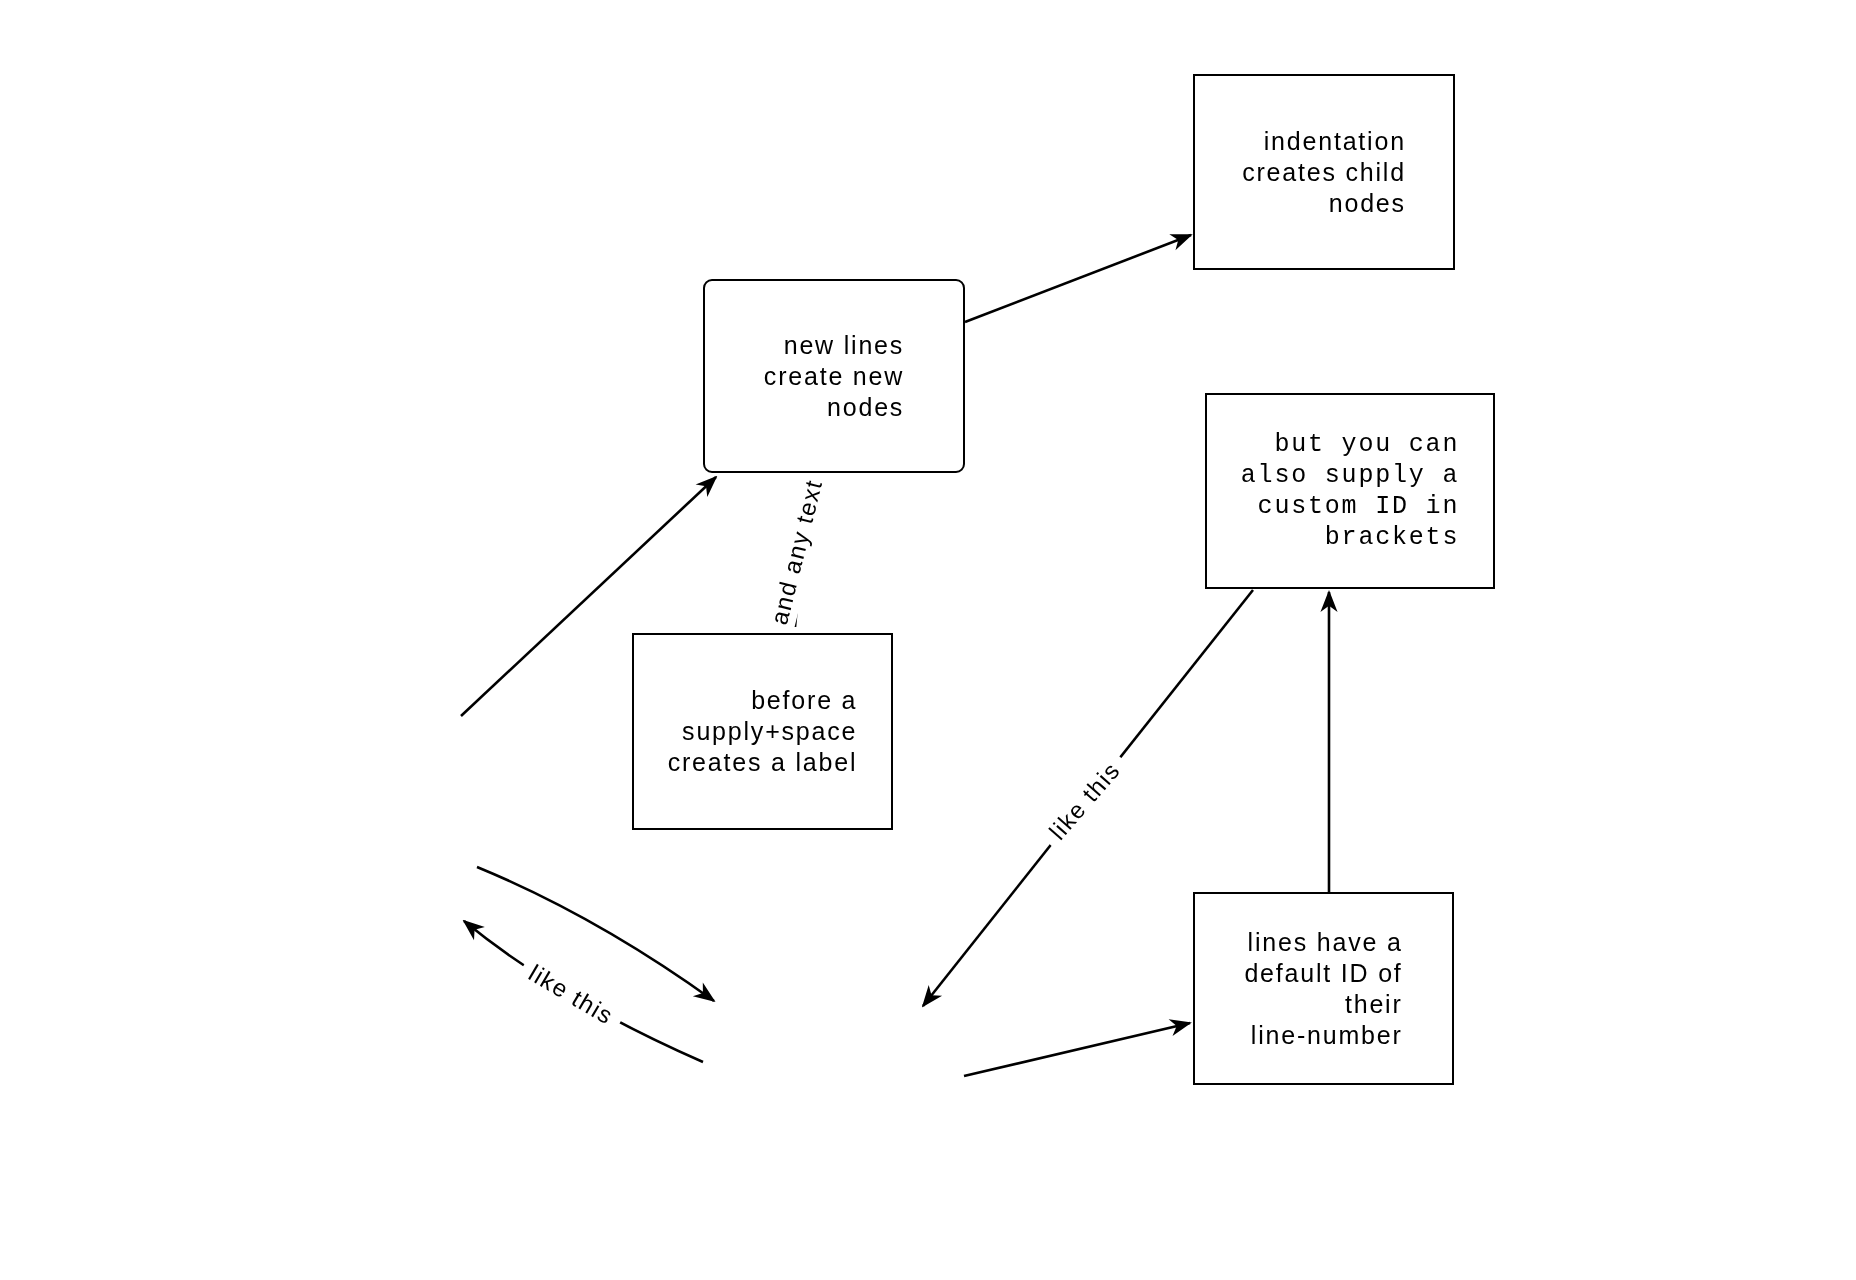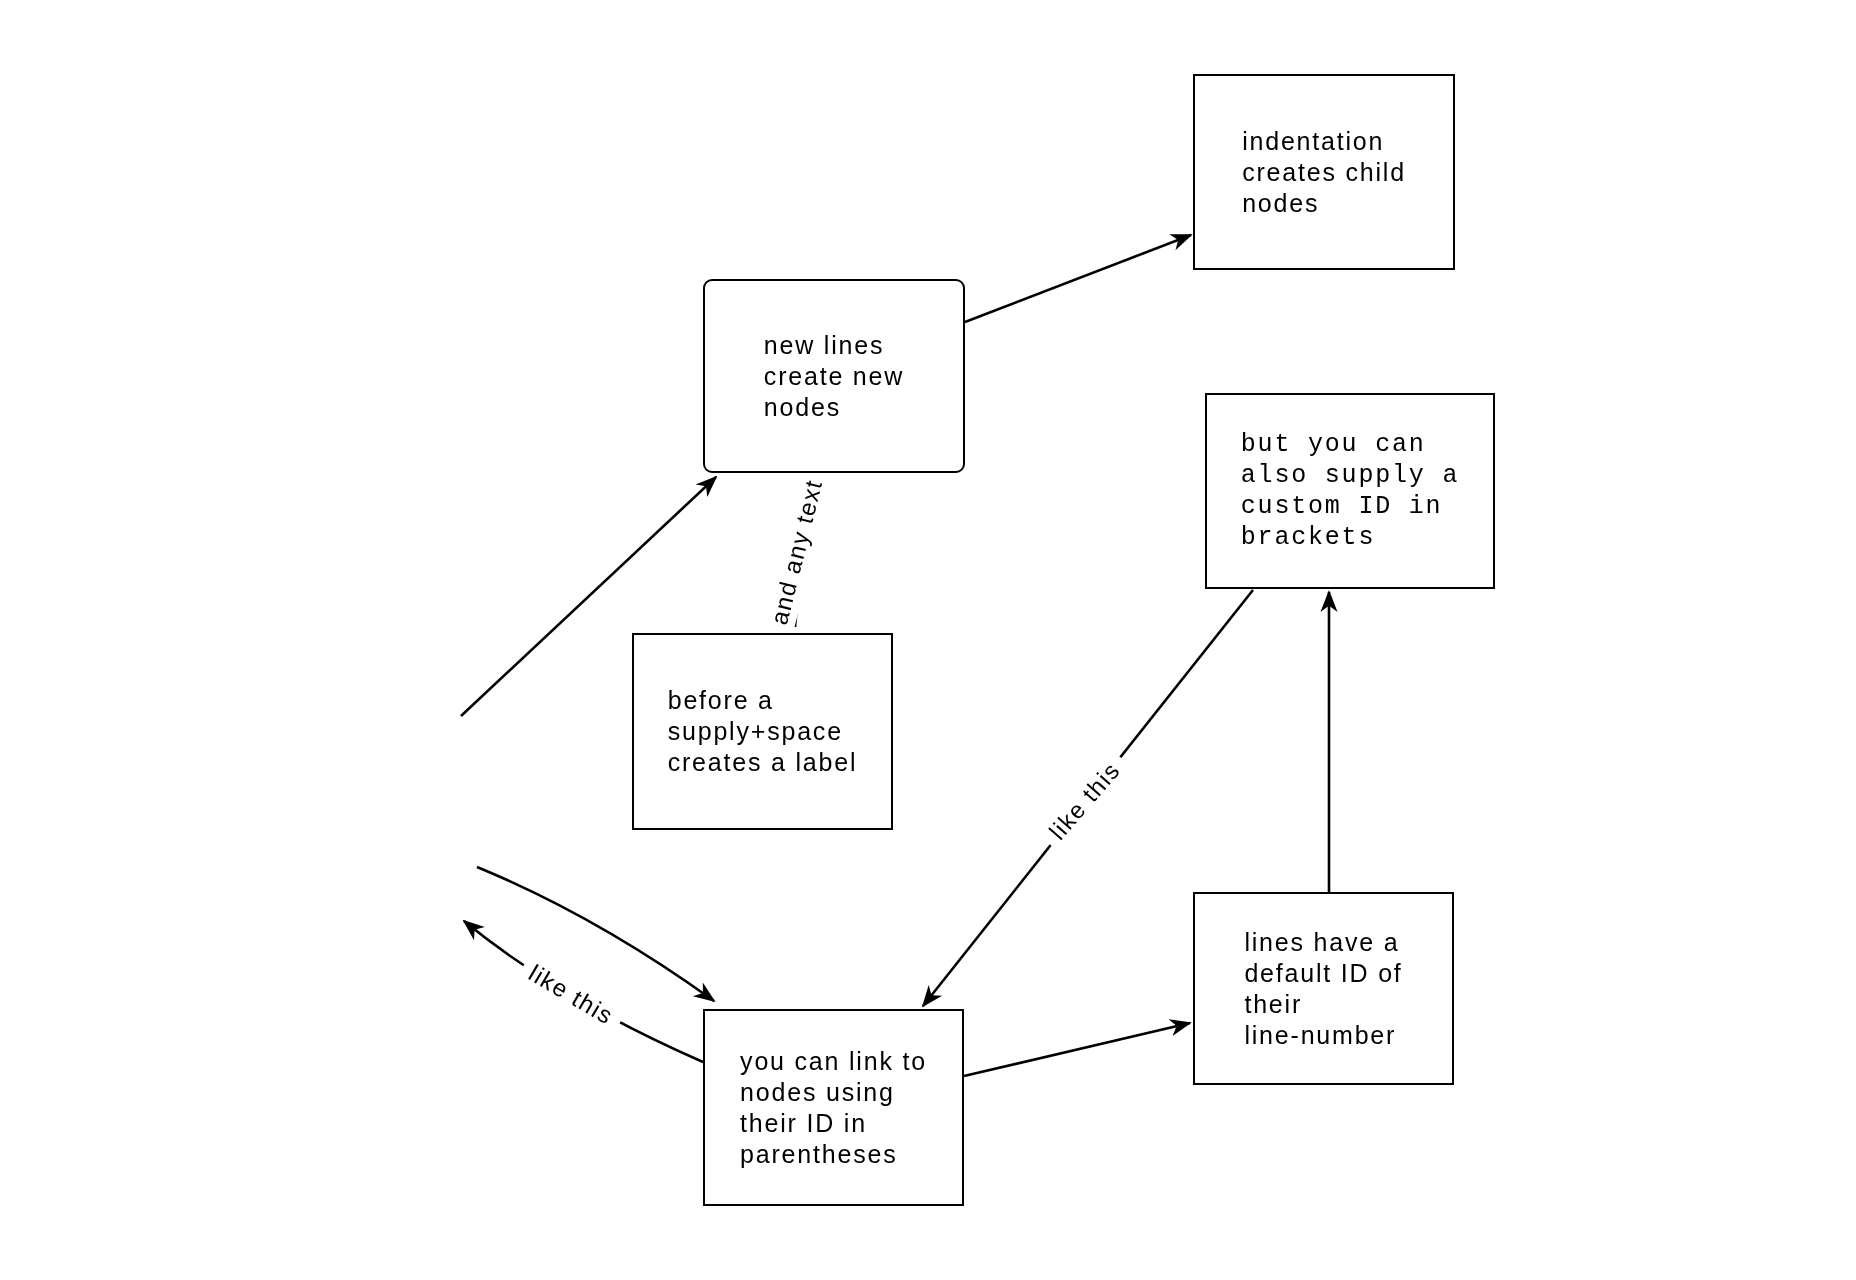--- a/index.html
+++ b/index.html
@@ -40,21 +40,21 @@
   .node {
     position: absolute;
     z-index: 3;
     box-sizing: border-box;
     background: #ffffff;
     border: 2.5px solid #000000;
     color: #000000;
     display: flex;
     align-items: center;
     justify-content: center;
-    text-align: left;
+    text-align: right;
     font-size: 25px;
     line-height: 31px;
     letter-spacing: 1.8px;
   }
   .node .node-label { white-space: pre-line; }
 
   
   #n-indentation { left: 1193px; top: 74px;   width: 262px; height: 196px; }
   #n-newlines    { left: 703px;  top: 279px;  width: 262px; height: 194px; border-radius: 9px; }
   #n-custom      { left: 1205px; top: 393px;  width: 290px; height: 196px; font-family: Liberation Mono, monospace; }
@@ -114,20 +114,14 @@
     <span class="node-label">before a
 supply+space
 creates a label</span>
   </div>
   <div class="node" id="n-lineno">
     <span class="node-label">lines have a
 default ID of
 their
 line-number</span>
   </div>
-  <div class="node" id="n-link">
-    <span class="node-label">you can link to
-nodes using
-their ID in
-parentheses</span>
-  </div>
 
 </div>
 
 </body></html>

